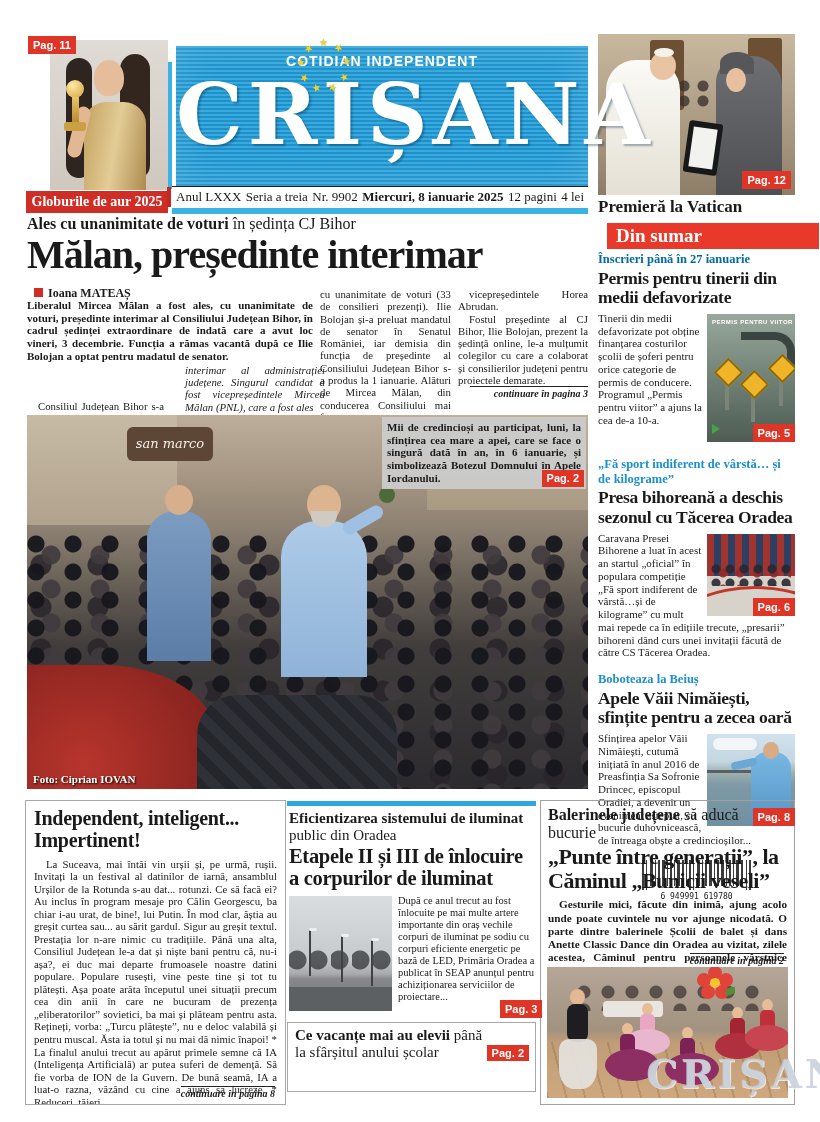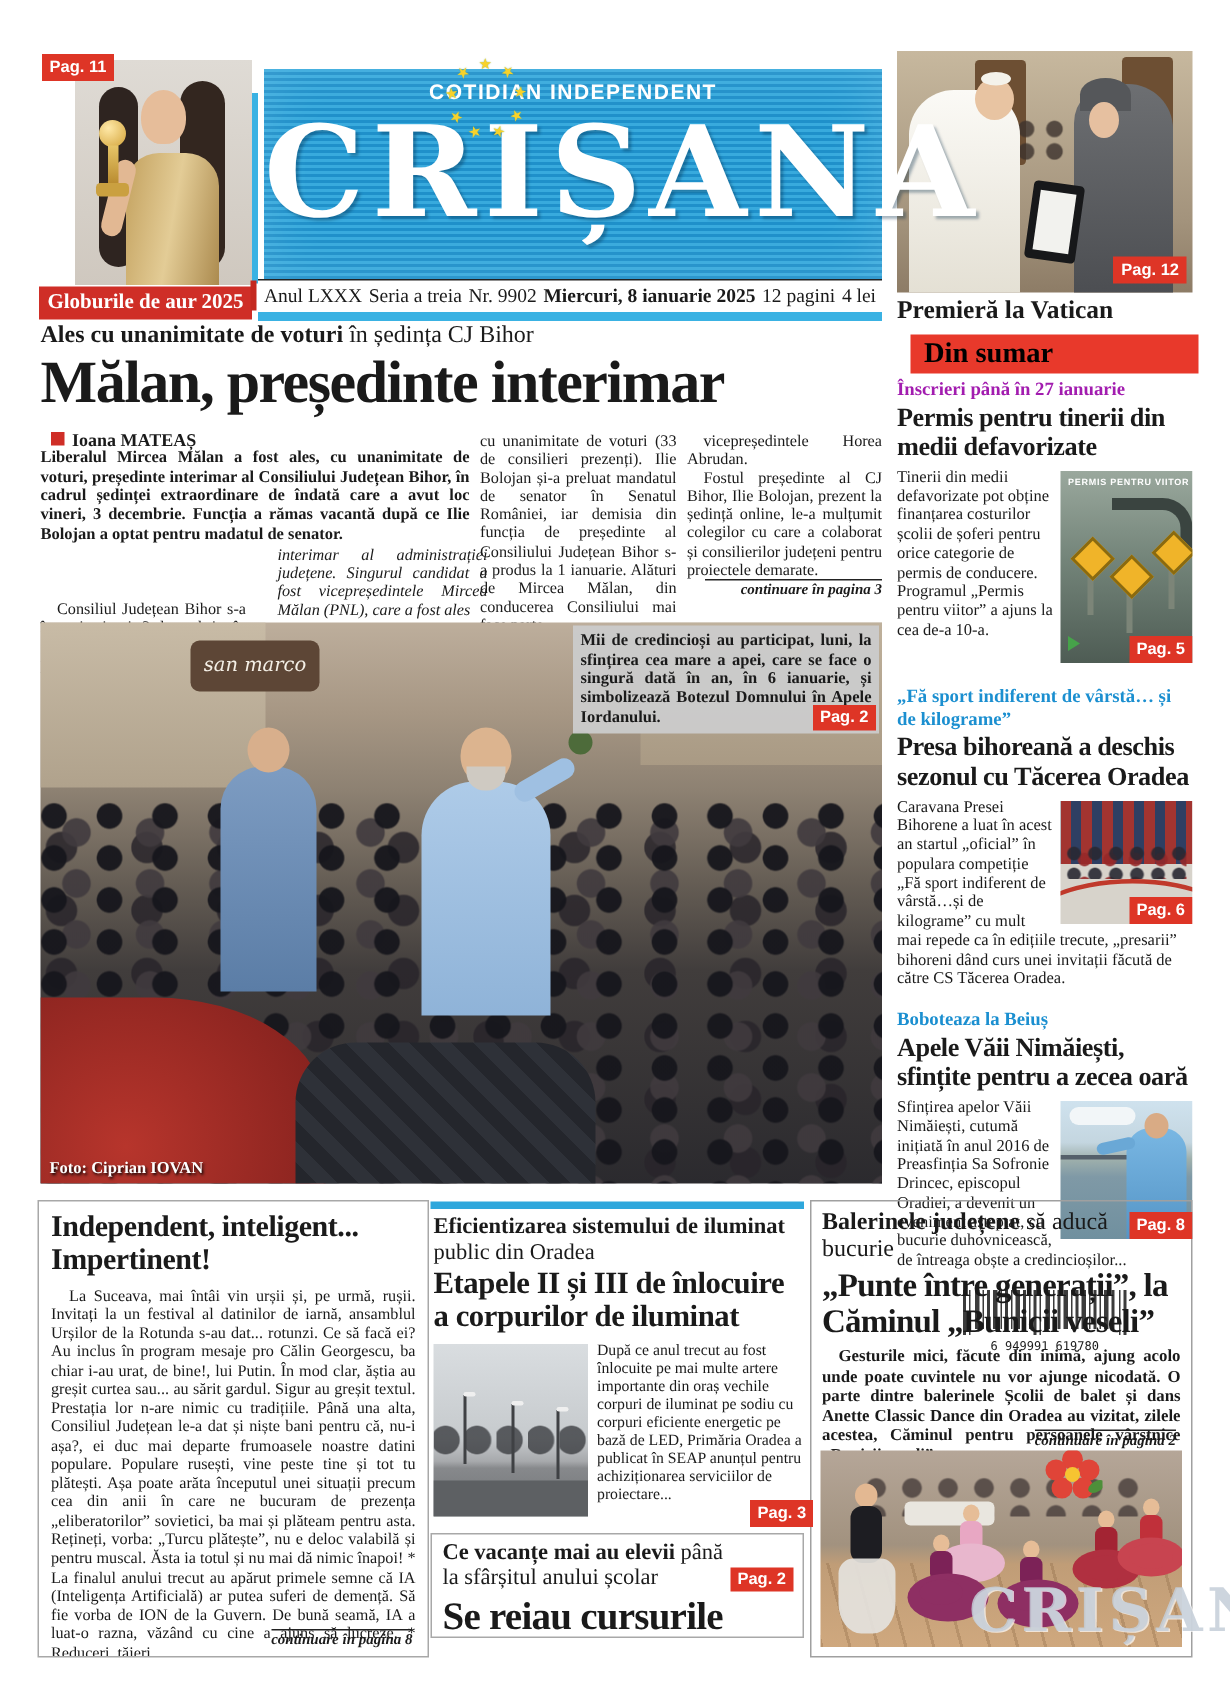--- a/index.html
+++ b/index.html
@@ -48,21 +48,21 @@
         background:radial-gradient(circle at 8px 8px,rgba(60,50,45,.8) 5px,transparent 6px);background-size:19px 15px;}
   .pope .fig-pope{position:absolute;left:8px;top:26px;width:74px;height:136px;background:linear-gradient(#fbfaf6,#e4e0d4);border-radius:30px 30px 0 0;}
   .pope .pope-head{position:absolute;left:52px;top:18px;width:26px;height:28px;background:#e8c4a2;border-radius:50%;}
   .pope .zucchetto{position:absolute;left:56px;top:14px;width:20px;height:9px;background:#f4f2ea;border-radius:50%;}
   .pope .fig-nun{position:absolute;left:118px;top:22px;width:66px;height:140px;background:linear-gradient(#6d6f72,#4c4e52);border-radius:26px 30px 0 0;}
   .pope .nun-face{position:absolute;left:128px;top:34px;width:20px;height:24px;background:#e6c0a0;border-radius:50%;}
   .pope .veil{position:absolute;left:122px;top:18px;width:34px;height:22px;background:#55575a;border-radius:50% 50% 0 0;}
   .pope .tablet{position:absolute;left:88px;top:88px;width:34px;height:52px;background:#17181a;border-radius:3px;transform:rotate(8deg);}
   .pope .tscreen{position:absolute;left:93px;top:94px;width:24px;height:40px;background:#f2f2ee;transform:rotate(8deg);}
   .pope-head-line{left:598px;top:197px;font-size:17px;font-weight:bold;}
-  .dinsumar{left:607px;top:223px;width:192px;height:26px;background:#e8392b;color:#000000;font-weight:bold;
+  .dinsumar{left:607px;top:223px;width:212px;height:26px;background:#e8392b;color:#ffffff;font-weight:bold;
             font-size:19px;line-height:26px;padding-left:9px;box-sizing:border-box;}
 
   
   .kicker-main{left:27px;top:215px;font-size:16px;}
   .kicker-main b{font-size:16px;}
   .headline-main{left:27px;top:231px;width:563px;font-size:40px;font-weight:bold;white-space:nowrap;
                  letter-spacing:-1px;font-family:"Liberation Serif",serif;}
   .byline{left:34px;top:286px;font-size:12px;font-weight:bold;}
   .byline .sq{display:inline-block;width:9px;height:9px;background:#cf2e27;margin-right:5px;}
   .lead-bold{left:27px;top:299px;width:286px;font-size:11px;font-weight:bold;line-height:1.15;text-align:justify;}
@@ -103,21 +103,21 @@
   .pm-coat{position:absolute;left:170px;top:280px;width:200px;height:94px;background:
      repeating-linear-gradient(45deg,#24262c 0 10px,#2e3138 10px 20px);border-radius:40px 40px 0 0;}
   .pm-credit{position:absolute;left:6px;bottom:4px;color:#fff;font-weight:bold;font-size:11px;text-shadow:1px 1px 2px #000;}
   .pm-caption{position:absolute;left:355px;top:2px;width:204px;background:rgba(203,203,203,.96);
       font-size:11px;font-weight:bold;line-height:1.15;text-align:justify;padding:4px 5px 5px 5px;box-sizing:border-box;}
   .pm-caption .pbadge{position:absolute;right:2px;bottom:2px;line-height:17px;}
 
   
   .sidebar{left:598px;top:252px;width:197px;}
   .sb-kicker{font-size:12.5px;font-weight:bold;line-height:1.18;}
-  .sb-kicker.red{color:#a21caf;}
+  .sb-kicker.red{color:#0369a1;}
   .sb-kicker.blue{color:#1b8fd0;}
   .sb-head{font-size:17.5px;font-weight:bold;line-height:1.12;margin:2px 0 4px 0;letter-spacing:-0.3px;}
   .sb-body{font-size:11px;line-height:1.16;}
   .sb-img{float:right;width:88px;margin:2px 0 2px 5px;position:relative;}
   .sb-img .pbadge{right:0;bottom:0;}
   .sb-item{margin-bottom:13px;overflow:hidden;}
   .poster{height:128px;background:linear-gradient(#9aa89d 0%,#74857a 45%,#4e5c54 100%);overflow:hidden;position:relative;}
   .poster .ptitle{position:absolute;left:5px;top:5px;color:#fff;font-family:"Liberation Sans",sans-serif;font-size:6px;font-weight:bold;letter-spacing:.5px;}
   .poster .hook{position:absolute;left:34px;top:18px;width:46px;height:26px;border:8px solid #3a4440;border-bottom:none;border-left:none;border-radius:0 20px 0 0;}
   .diam{position:absolute;width:17px;height:17px;background:#f0b429;border:2px solid #8a6a10;transform:rotate(45deg);}
@@ -401,21 +401,20 @@
     <div class="pole" style="left:82px;top:44px;"></div>
     <div class="lamp" style="left:82px;top:42px;"></div>
     <div class="road"></div>
   </div>
   <div class="abs light-body">După ce anul trecut au fost înlocuite pe mai multe artere importante din oraș vechile corpuri de iluminat pe sodiu cu corpuri eficiente energetic pe bază de LED, Primăria Oradea a publicat în SEAP anunțul pentru achiziționarea serviciilor de proiectare...</div>
   <div class="pbadge pag3">Pag. 3</div>
 
   <div class="abs school">
     <div class="kick"><b>Ce vacanțe mai au elevii</b><span> până la sfârșitul anului școlar</span></div>
     <div class="pbadge">Pag. 2</div>
-    <div class="school-head">Se reiau cursurile</div>
   </div>
 
   <div class="abs ballet">
     <div class="bal-kicker"><b>Balerinele județene</b><span> să aducă bucurie</span></div>
     <div class="bal-head">„Punte între generații”, la Căminul „Bunicii veseli”</div>
     <div class="bal-lead">Gesturile mici, făcute din inimă, ajung acolo unde poate cuvintele nu vor ajunge nicodată. O parte dintre balerinele Școlii de balet și dans Anette Classic Dance din Oradea au vizitat, zilele acestea, Căminul pentru persoanele vârstnice „Bunicii veseli”.</div>
     <span class="cont bal-cont">continuare în pagina 2</span>
     <div class="bal-photo">
       <div class="elders"></div>
       <div class="table"></div>

